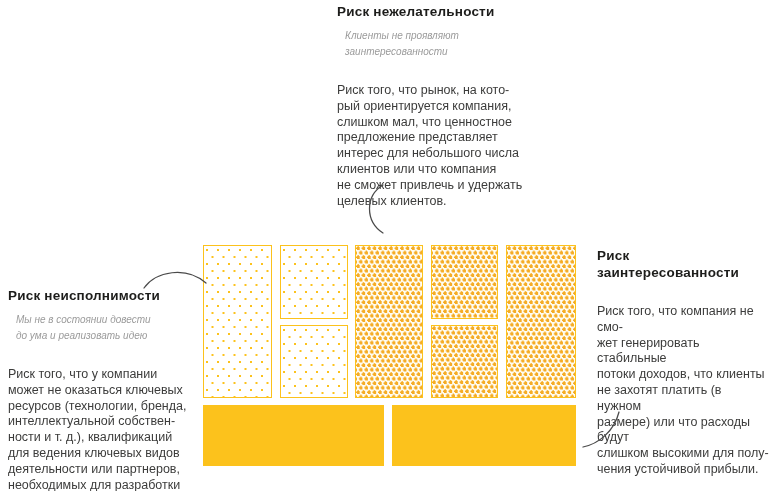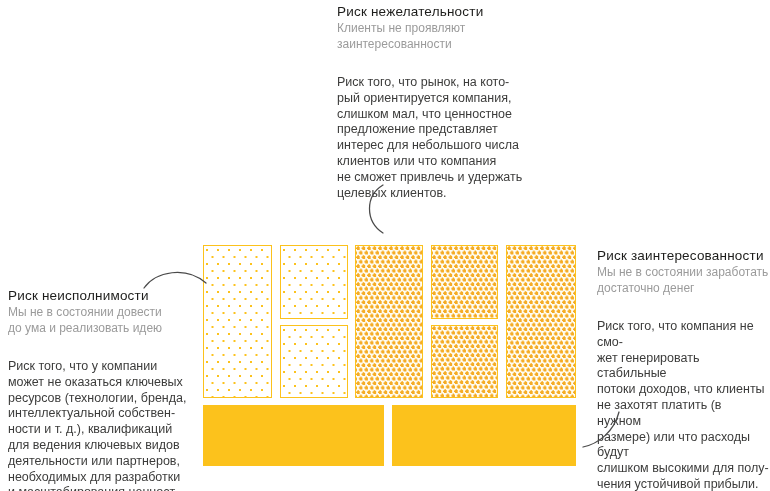--- a/index.html
+++ b/index.html
@@ -13,28 +13,29 @@
     width: 770px;
     height: 491px;
     background: #ffffff;
     overflow: hidden;
   }
   .annotation { position: absolute; }
   .annotation h3 {
     margin: 0;
     font-size: 13.5px;
     line-height: 17px;
-    font-weight: normal;
+    font-weight: bold;
     letter-spacing: 0.2px;
     color: var(--title, #1D1D1B);
   }
   .annotation .subtitle {
-    margin: 0;
-    font-size: 12px;
+    margin: 8px;
+    font-size: 10px;
     line-height: 16px;
+    font-style: italic;
     color: var(--subtitle, #9B9B9B);
     white-space: pre-line;
   }
   .annotation .body {
     margin: 23px 0 0 0;
     font-size: 12.5px;
     line-height: 15.8px;
     color: var(--bodytext, #3C3C3B);
     white-space: pre-line;
   }
@@ -118,22 +119,20 @@
 ности и т. д.), квалификаций
 для ведения ключевых видов
 деятельности или партнеров,
 необходимых для разработки
 и масштабирования ценност-
 ного предложения.</p>
   </div>
 
   <div class="annotation" id="annotation-viability">
     <h3>Риск заинтересованности</h3>
-    <p class="subtitle">Мы не в состоянии заработать
-достаточно денег</p>
     <p class="body">Риск того, что компания не смо-
 жет генерировать стабильные
 потоки доходов, что клиенты
 не захотят платить (в нужном
 размере) или что расходы будут
 слишком высокими для полу-
 чения устойчивой прибыли.</p>
   </div>
 
   <div id="canvas">

